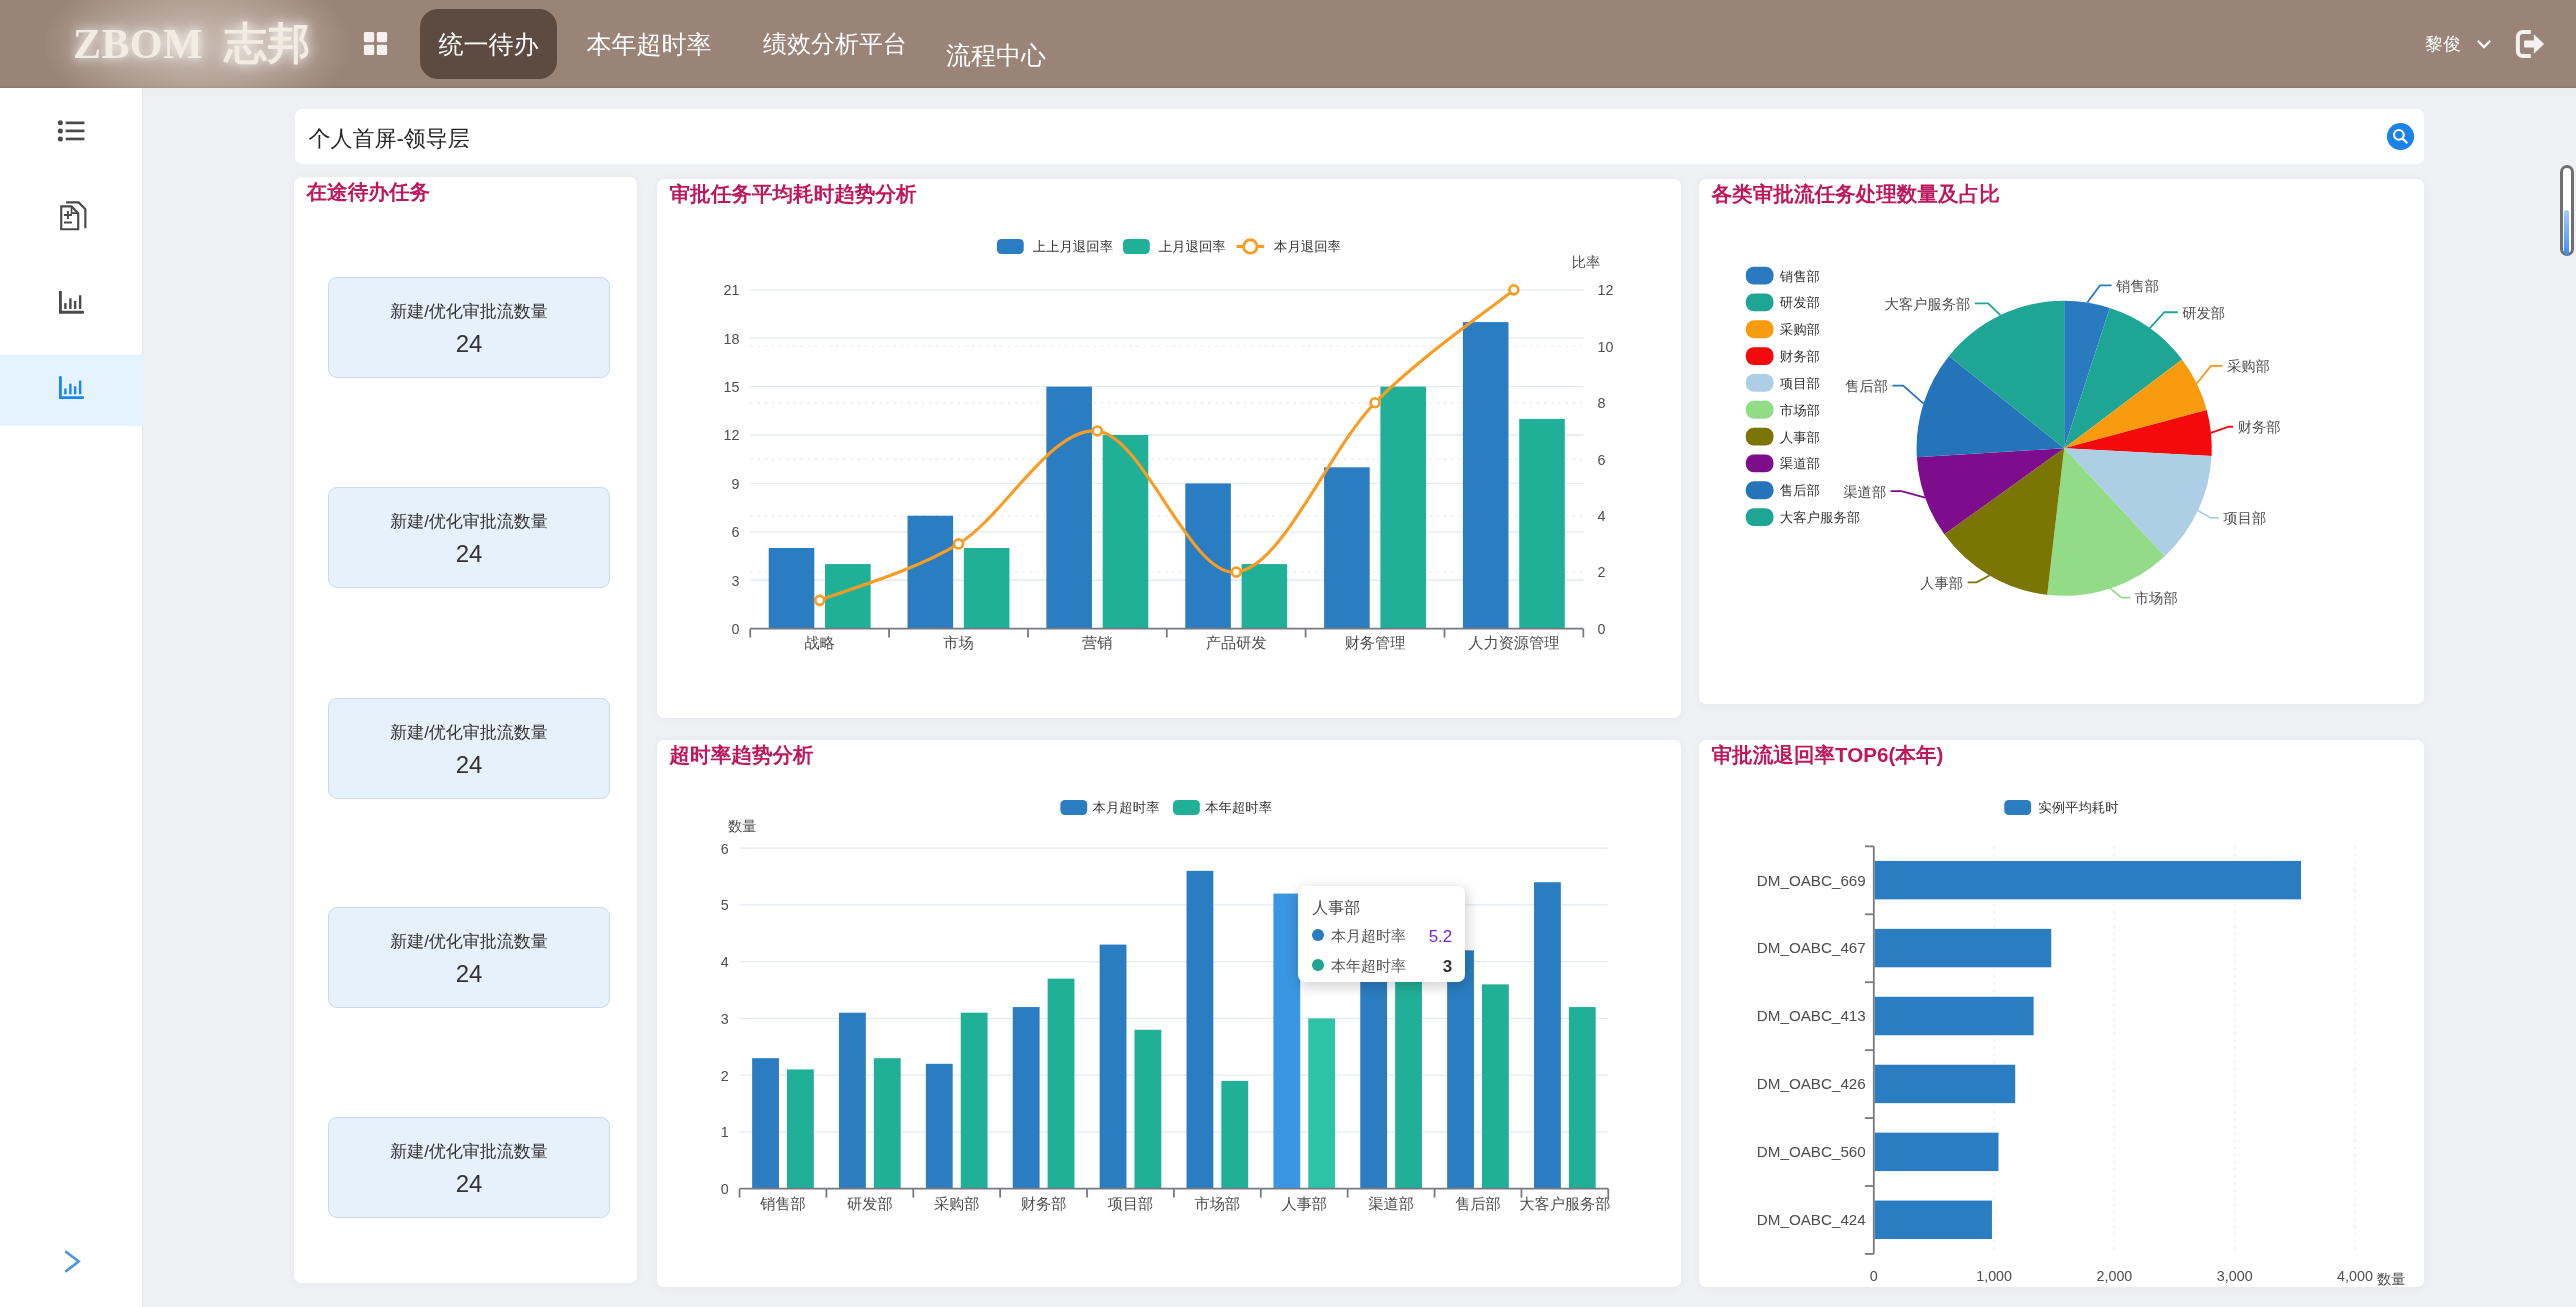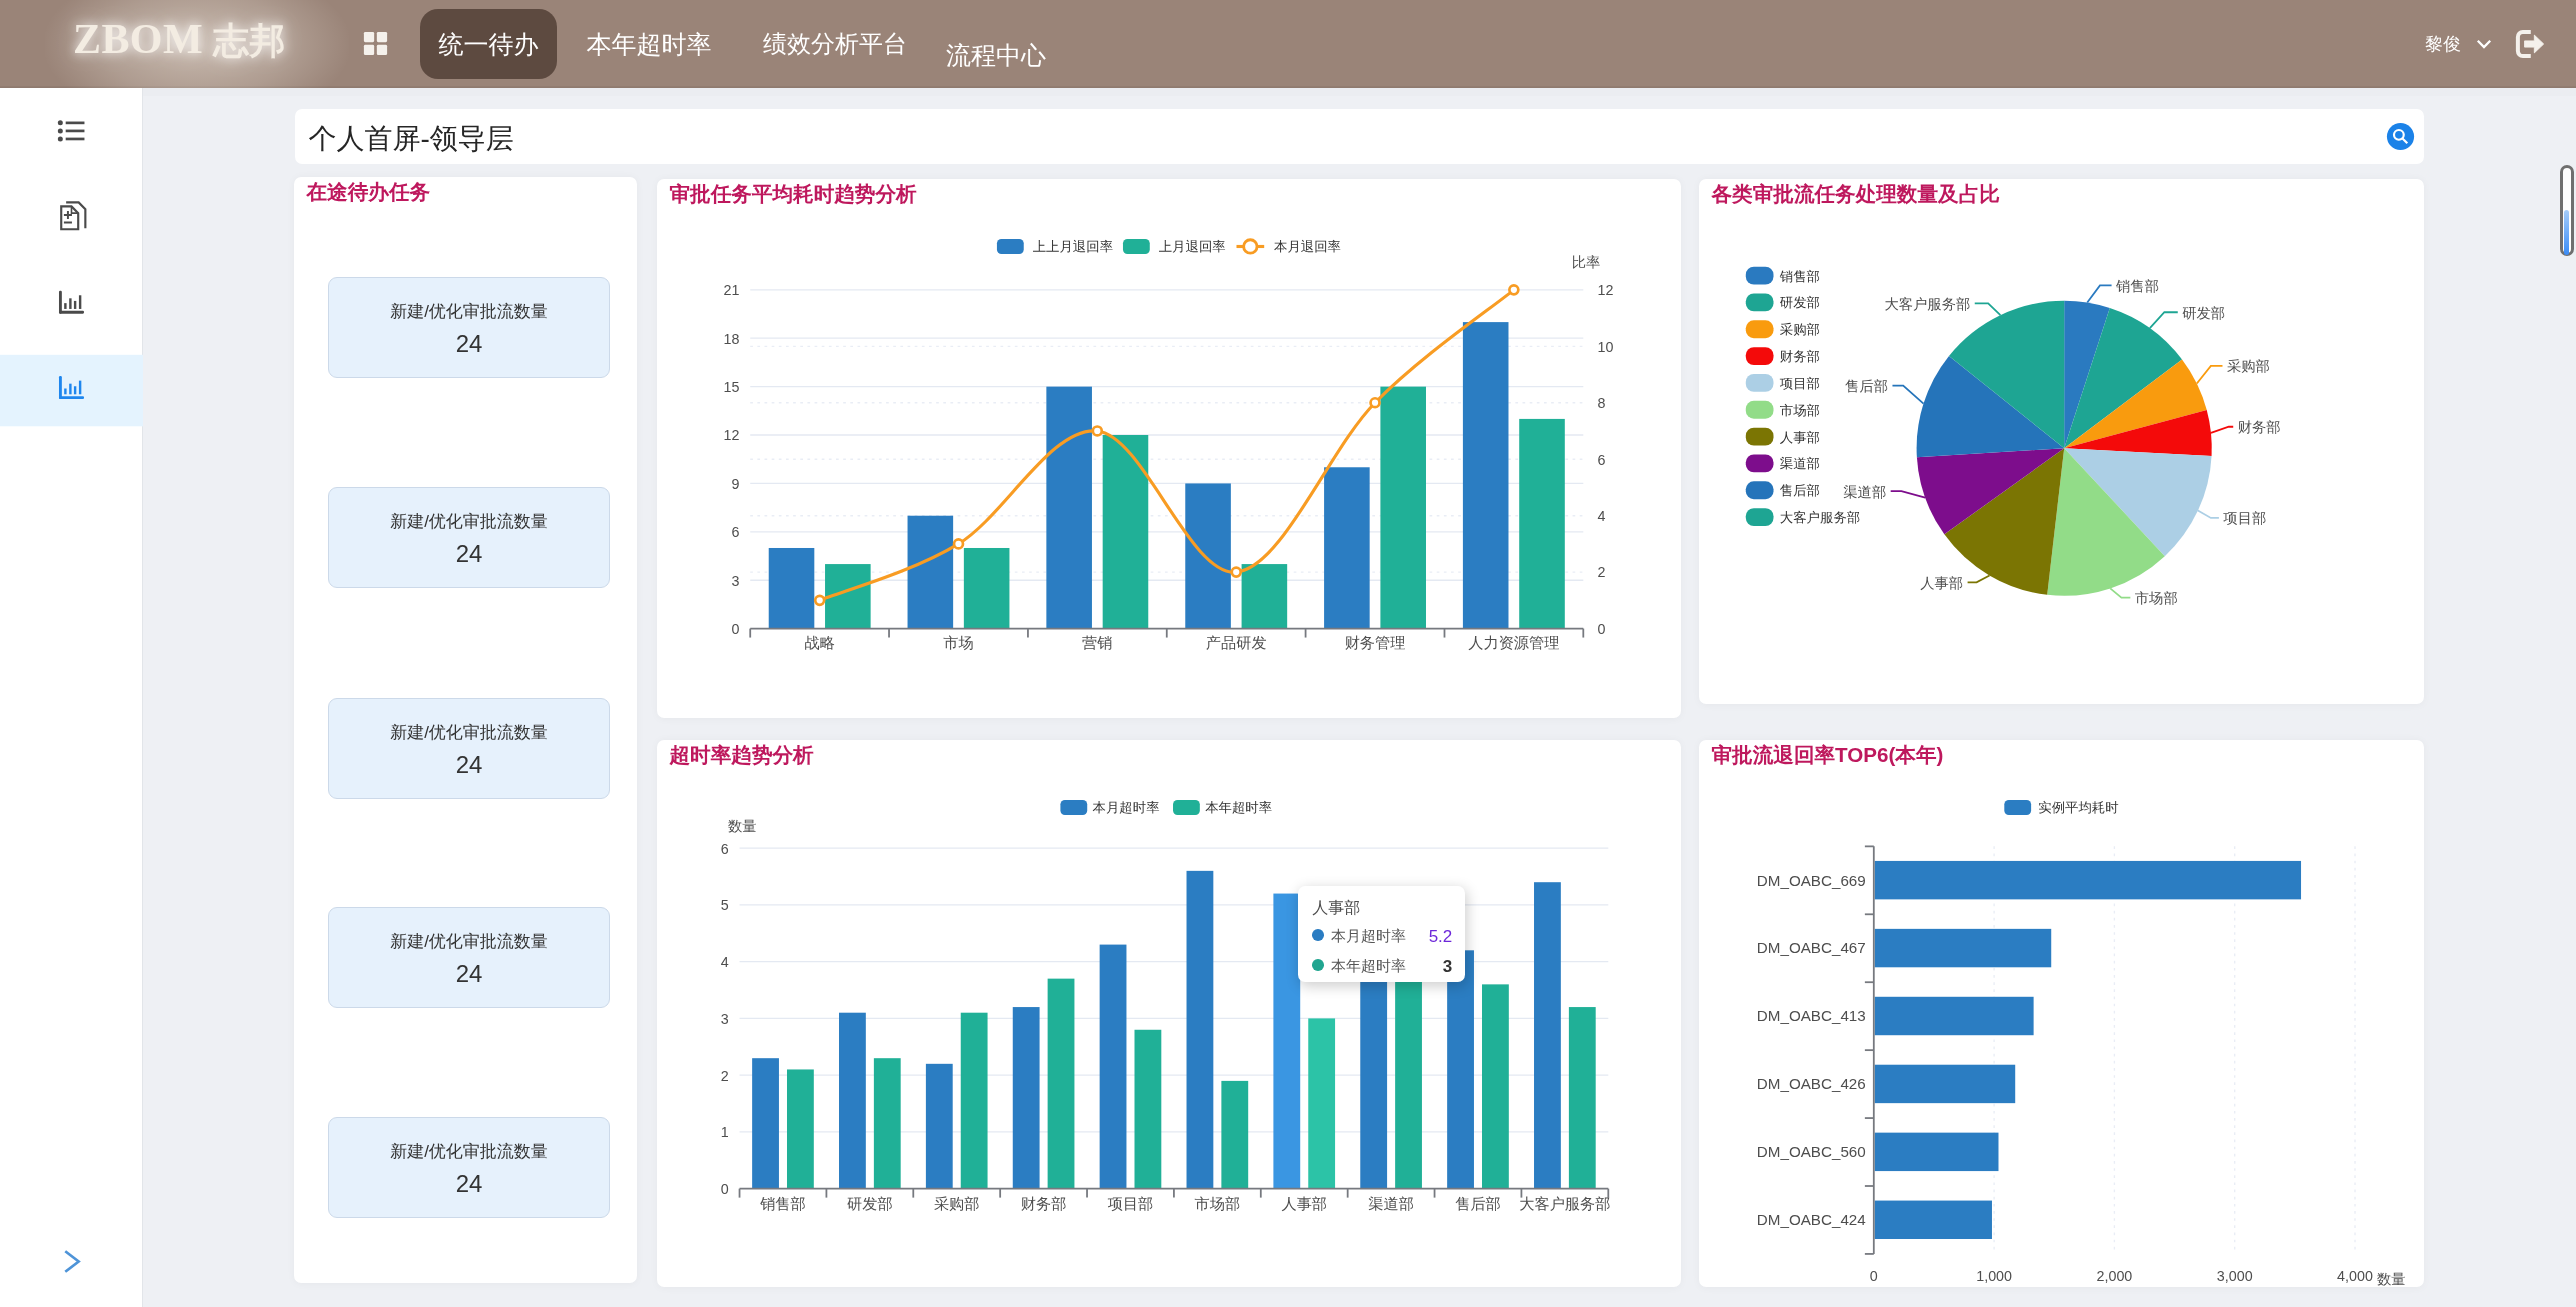--- a/index.html
+++ b/index.html
@@ -3,21 +3,21 @@
 <style>
 *{margin:0;padding:0;box-sizing:border-box}
 body{font-family:"Liberation Sans",sans-serif;-webkit-font-smoothing:antialiased}
 .panel{position:absolute;background:#fff;border-radius:7.2px;box-shadow:0 0.9px 9px rgba(0,0,0,.04)}
 .ptitle{position:absolute;left:12.5px;top:1px;font-size:20.6px;font-weight:700;color:#be185d}
 </style></head>
 <body>
 <div style="position:relative;width:2576px;height:1308px;background:#eef0f4;overflow:hidden">
 <div style="position:absolute;left:0;top:0;width:2576px;height:88px;background:#9a8478;box-shadow:inset 0 -1.8px 0 rgba(0,0,0,.07);overflow:hidden">
 <div style="position:absolute;left:45px;top:-36px;width:304px;height:161px;background:radial-gradient(ellipse at center,rgba(255,250,240,.45) 0%,rgba(255,250,240,.20) 45%,rgba(255,250,240,0) 72%)"></div>
-<div style="position:absolute;left:73px;top:15px;font-family:'Liberation Serif',serif;font-weight:700;font-size:42px;letter-spacing:0.4px;color:#f3ece2;text-shadow:0 0 10.7px rgba(255,255,255,.9),0 0 23px rgba(255,255,255,.45)">ZBOM<span style="margin-left:10px;font-size:36px">志邦</span></div>
+<div style="position:absolute;left:73px;top:15px;font-family:'Liberation Serif',serif;font-weight:700;font-size:42px;letter-spacing:0.4px;color:#f3ece2;text-shadow:0 0 10.7px rgba(255,255,255,.9),0 0 23px rgba(255,255,255,.45)">ZBOM<span style="margin-left:21px;font-size:43px">志邦</span></div>
 <svg width="25" height="25" viewBox="0 0 28 28" style="position:absolute;left:363px;top:31px" fill="#f5f1ec">
         <rect x="1" y="1" width="11.5" height="11.5" rx="1.5"></rect>
         <rect x="15.5" y="1" width="11.5" height="11.5" rx="1.5"></rect>
         <rect x="1" y="15.5" width="11.5" height="11.5" rx="1.5"></rect>
         <rect x="15.5" y="15.5" width="11.5" height="11.5" rx="1.5"></rect>
       </svg>
 <div style="position:absolute;left:420px;top:9px;width:137px;height:70px;background:#5d4a40;border-radius:18px;color:#fff;font-size:25px;display:flex;align-items:center;justify-content:center;white-space:nowrap">统一待办</div>
 <div style="position:absolute;left:649px;top:0;height:88px;transform:translateX(-50%);display:flex;align-items:center;color:#fff;font-size:25px;white-space:nowrap">本年超时率</div>
       <div style="position:absolute;left:835px;top:0;height:88px;transform:translateX(-50%);display:flex;align-items:center;color:#fff;font-size:24px;white-space:nowrap">绩效分析平台</div>
       <div style="position:absolute;left:996px;top:0;height:110px;transform:translateX(-50%);display:flex;align-items:center;color:#fff;font-size:25px;white-space:nowrap">流程中心</div>
@@ -62,21 +62,21 @@
           <rect x="71.8" y="335.7" width="2.7" height="6.5"></rect>
           <rect x="77.4" y="330.3" width="2.7" height="11.9"></rect>
           <rect x="82.7" y="333.2" width="2.7" height="9"></rect>
           <rect x="88.3" y="326.90000000000003" width="2.7" height="15.3"></rect>
         </g>
 <path d="M73 1301 L88 1312.5 L73 1324" fill="none" stroke="#4e94d8" stroke-width="3"></path>
 </svg>
     </div>
 
 <div style="position:absolute;left:295px;top:109px;width:2129px;height:55px;background:#fff;border-radius:7.2px">
-<div style="position:absolute;left:13.4px;top:0;height:59px;display:flex;align-items:center;font-size:28px;color:#262626">个人首屏-领导层</div>
+<div style="position:absolute;left:13.4px;top:0;height:59px;display:flex;align-items:center;font-size:22px;color:#262626">个人首屏-领导层</div>
 <svg width="29" height="29" viewBox="0 0 32 32" style="position:absolute;left:2091px;top:13.4px">
         <circle cx="16" cy="16" r="15" fill="#1b82e8"></circle>
         <circle cx="14.2" cy="14.2" r="5.4" fill="none" stroke="#fff" stroke-width="2.4"></circle>
         <line x1="18.2" y1="18.2" x2="23.5" y2="23.5" stroke="#fff" stroke-width="2.4"></line>
       </svg>
 </div>
 
 <div class="panel" style="left:294px;top:177px;width:343px;height:1106px">
 <div class="ptitle">在途待办任务</div>
 <div style="position:absolute;left:34px;top:100px;width:282px;height:101px;background:#e6f1fc;border:0.9px solid #ccd9e9;border-radius:9px;text-align:center">

